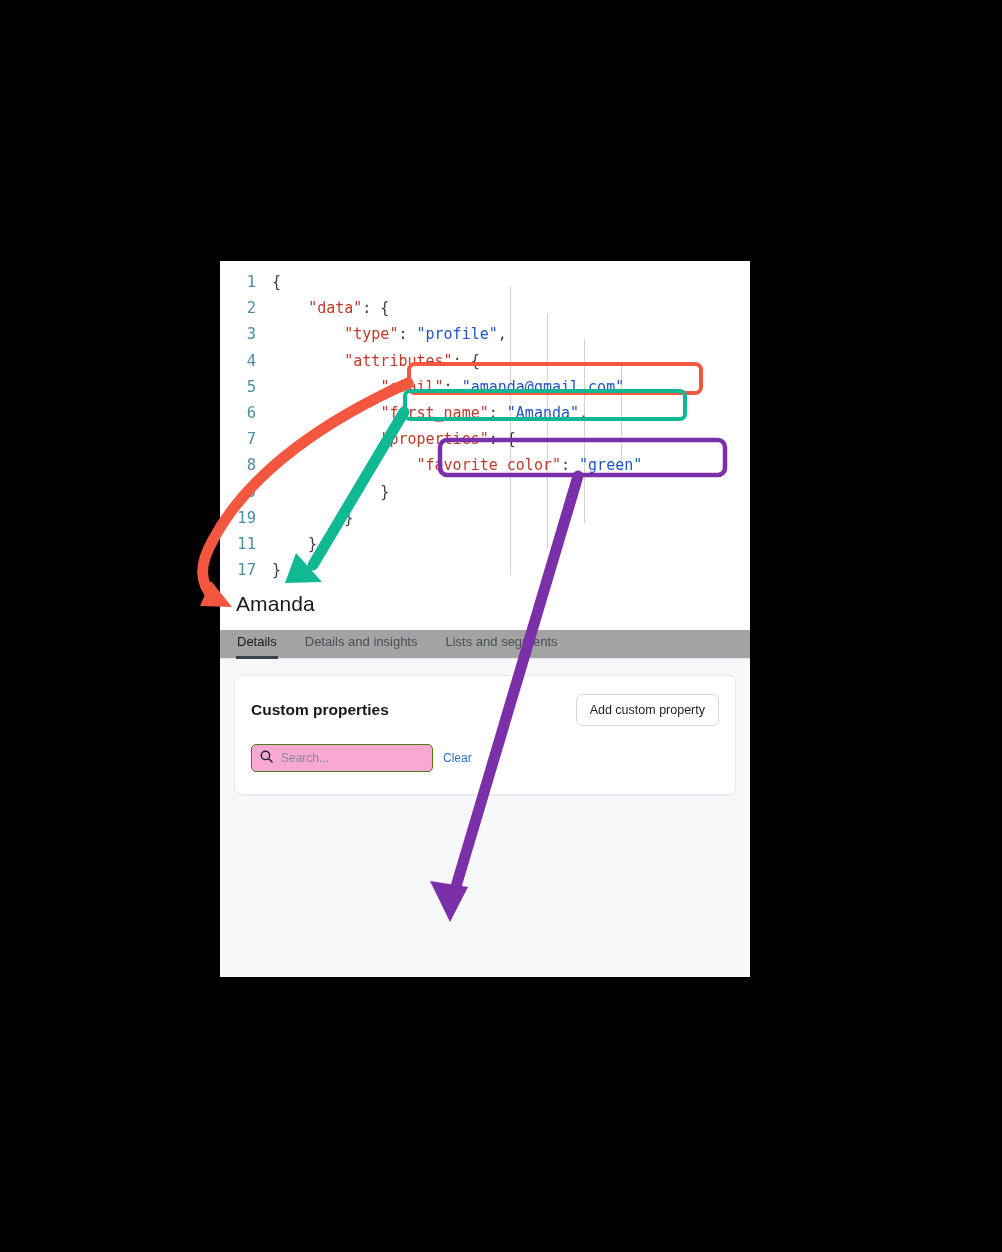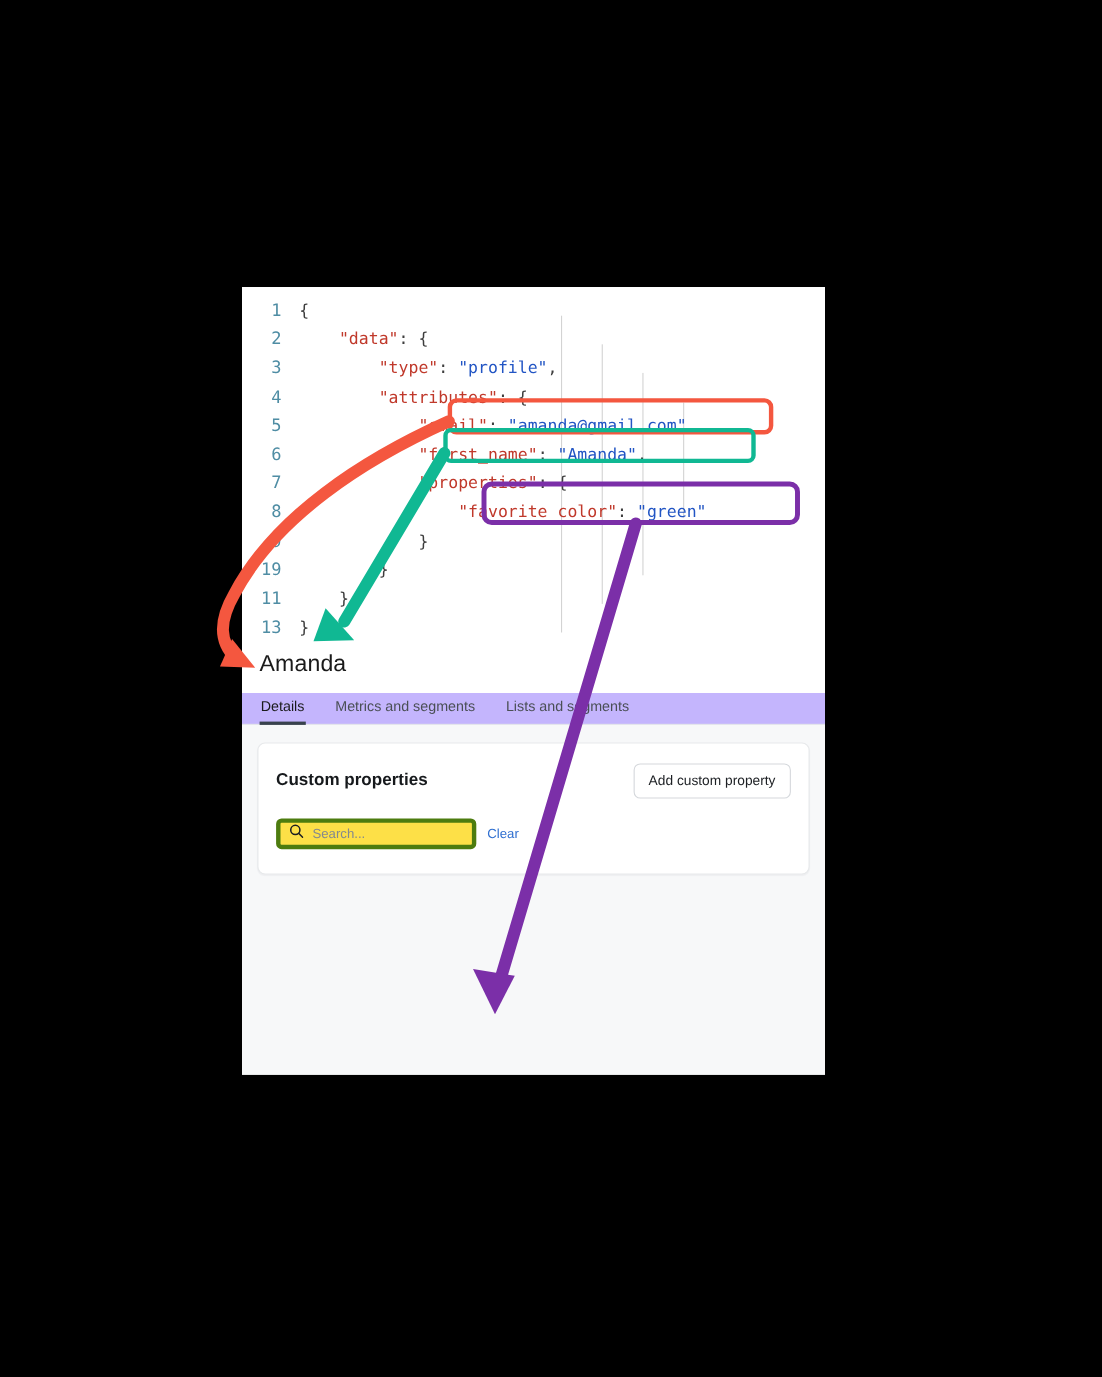--- a/index.html
+++ b/index.html
@@ -85,21 +85,21 @@
     line-height: 16px;
   }
 
   
   .tabs {
     display: flex;
     gap: 26px;
     padding: 0 16px;
     margin-top: 13px;
     border-bottom: 1px solid #e4e6e8;
-    background: #c4b5fd;
+    background: #a3a3a3;
   }
   .tab {
     font-size: 13px;
     color: #4a4f55;
     padding: 4px 1px 9px 1px;
     position: relative;
     cursor: pointer;
   }
   .tab.active { color: #1a1a1a; font-weight: 400; }
   .tab.active::after {
@@ -197,24 +197,24 @@
     align-items: center;
     gap: 10px;
     margin-top: 18px;
   }
   .search-box {
     display: flex;
     align-items: center;
     gap: 8px;
     width: 182px;
     height: 28px;
-    border: 4px solid #4d7c0f;
+    border: 1px solid #4d7c0f;
     border-radius: 5px;
     padding: 0 8px;
-    background: #fde047;
+    background: #f9a8d4;
   }
   .search-box input {
     border: none; outline: none;
     font-family: "Liberation Sans", sans-serif;
     font-size: 12px;
     color: #1c1f23;
     width: 100%;
     background: transparent;
   }
   .search-box input::placeholder { color: #83898f; }
@@ -291,31 +291,31 @@
           <div class="code-line"><span class="ln">2</span><span class="code-text"><span class="p">    </span><span class="k">"data"</span><span class="p">: {</span></span></div>
           <div class="code-line"><span class="ln">3</span><span class="code-text"><span class="p">        </span><span class="k">"type"</span><span class="p">: </span><span class="s">"profile"</span><span class="p">,</span></span></div>
           <div class="code-line"><span class="ln">4</span><span class="code-text"><span class="p">        </span><span class="k">"attributes"</span><span class="p">: {</span></span></div>
           <div class="code-line"><span class="ln">5</span><span class="code-text"><span class="p">            </span><span class="k">"email"</span><span class="p">: </span><span class="s">"amanda@gmail.com"</span></span></div>
           <div class="code-line"><span class="ln">6</span><span class="code-text"><span class="p">            </span><span class="k">"first_name"</span><span class="p">: </span><span class="s">"Amanda"</span><span class="p">,</span></span></div>
           <div class="code-line"><span class="ln">7</span><span class="code-text"><span class="p">            </span><span class="k">"properties"</span><span class="p">: {</span></span></div>
           <div class="code-line"><span class="ln">8</span><span class="code-text"><span class="p">                </span><span class="k">"favorite color"</span><span class="p">: </span><span class="s">"green"</span></span></div>
           <div class="code-line"><span class="ln">9</span><span class="code-text"><span class="p">            }</span></span></div>
           <div class="code-line"><span class="ln">19</span><span class="code-text"><span class="p">        }</span></span></div>
           <div class="code-line"><span class="ln">11</span><span class="code-text"><span class="p">    }</span></span></div>
-          <div class="code-line"><span class="ln">13</span><span class="code-text"><span class="p">}</span></span></div>
+          <div class="code-line"><span class="ln">17</span><span class="code-text"><span class="p">}</span></span></div>
         </div>
     </div>
 
     <div class="profile">
       <div class="profile-name">Amanda</div>
     </div>
 
     <div class="tabs">
       <div class="tab active">Details</div>
-      <div class="tab">Metrics and segments</div>
+      <div class="tab">Details and insights</div>
       <div class="tab">Lists and segments</div>
     </div>
 
     <div class="content">
 
 
       <div class="card cp-card">
         <div class="cp-head">
           <div class="cp-title">Custom properties</div>
           <button class="btn">Add custom property</button>

